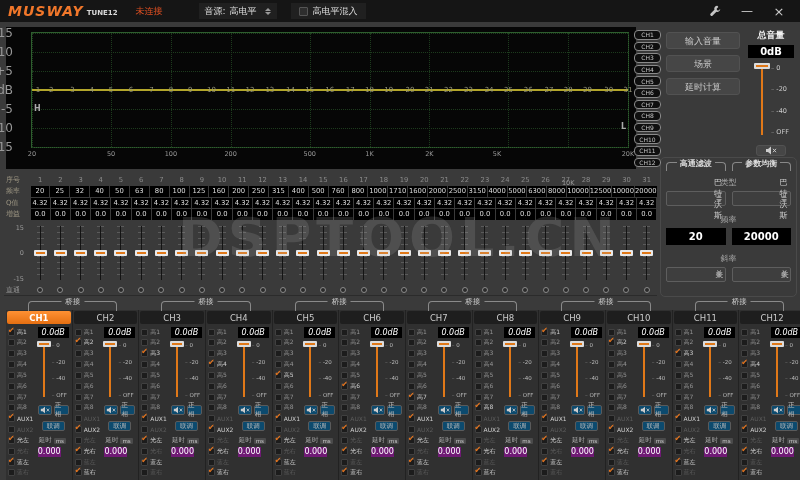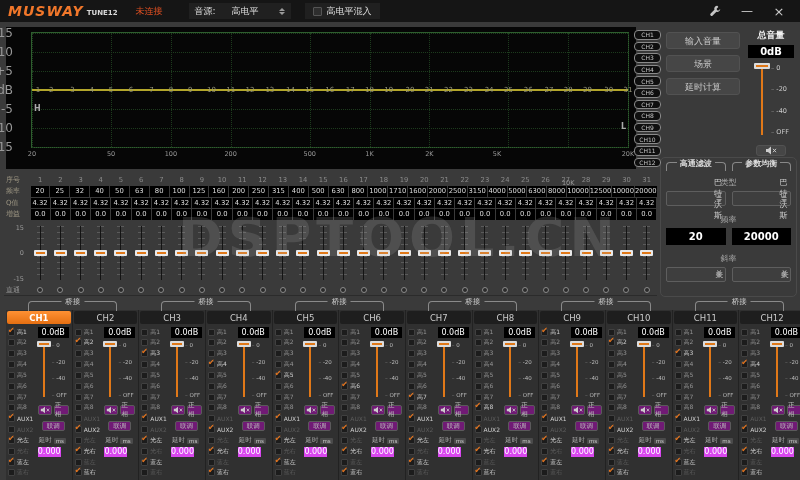--- a/index.html
+++ b/index.html
@@ -4,21 +4,21 @@
 <style>
   * { margin:0; padding:0; box-sizing:border-box; }
   html,body { width:800px; height:480px; overflow:hidden; }
   body { background:#3a3a3a; font-family:"DejaVu Sans","Liberation Sans",sans-serif; color:#ccc; position:relative; }
 
   
   .titlebar { position:absolute; left:0; top:0; width:800px; height:22px; background:#151515; display:flex; align-items:center; padding:0 8px; z-index:20; }
   .logo { color:#f1772a; font-weight:bold; font-style:italic; font-size:14px; letter-spacing:1px; }
   .model { color:#d8d8d8; font-size:7px; font-weight:bold; margin-left:3px; margin-top:3px; }
   .status { color:#dd4f22; font-size:9px; margin-left:18px; }
-  .srcbox { margin-left:26px; background:#202020; height:16px; display:flex; align-items:center; padding:0 6px; gap:16px; }
+  .srcbox { margin-left:36px; background:#202020; height:16px; display:flex; align-items:center; padding:0 6px; gap:4px; }
   .srcbox .lab { font-size:9px; color:#ddd; }
   .spin { display:flex; flex-direction:column; gap:1px; margin-left:4px; }
   .spin i { width:0; height:0; border-left:3px solid transparent; border-right:3px solid transparent; display:block; }
   .spin .up { border-bottom:3px solid #999; }
   .spin .dn { border-top:3px solid #999; }
   .mixbox { margin-left:14px; background:#202020; height:16px; display:flex; align-items:center; padding:0 8px; gap:5px; }
   .cb { width:9px; height:9px; background:#2e2e2e; border:1px solid #555; border-radius:1px; }
   .tb-right { margin-left:auto; display:flex; align-items:center; gap:18px; padding-right:6px; }
   .tb-ico { width:14px; height:14px; display:flex; align-items:center; justify-content:center; color:#ccc; font-size:12px; cursor:default; }
 
@@ -105,37 +105,37 @@
   .tab.active { background:linear-gradient(#ff9133,#e56f12); color:#fff; font-weight:bold; }
   .sbody { flex:1; display:flex; padding:2px 1px 2px 2px; }
   .checks { width:27px; display:flex; flex-direction:column; justify-content:space-between; }
   .crow { display:flex; align-items:center; height:10px; gap:2px; }
   .ckb { width:7px; height:7px; background:#1c1c1c; border:1px solid #404040; border-radius:1px; position:relative; flex:none; }
   .ckb.on::after { content:"✔"; position:absolute; left:-1px; top:-4px; font-size:8px; font-weight:bold; color:#e8761e; }
   .clbl { font-size:6px; color:#949494; white-space:nowrap; }
   .crow.on .clbl { color:#cfcfcf; }
   .crow.dim .clbl { color:#5c5c5c; }
   .sright { flex:1; display:flex; flex-direction:column; padding-left:1px; }
-  .gainbox { height:11px; background:#000; color:#fff; font-size:8px; text-align:center; line-height:11px; margin:0 2px; }
+  .gainbox { height:11px; background:#000; color:#fff; font-size:8px; text-align:center; line-height:11px; margin:0 2px;font-style:italic; }
   .mini-slider { display:flex; height:58px; margin:3px 0 0 1px; }
   .mtrack { width:15px; position:relative; }
   .mtrack .line { position:absolute; left:6px; top:2px; bottom:2px; width:2px; background:#e07818; }
   .mhandle { position:absolute; left:0; top:0; width:14px; height:6px; background:#dcdcdc; border-radius:1px; }
   .mhandle i { display:block; margin:2px 2px; height:2px; background:#e07818; }
   .mticks { flex:1; display:flex; flex-direction:column; justify-content:space-between; font-size:5.5px; color:#bbb; padding:1px 0; }
   .mticks span::before { content:"– "; color:#777; }
   .btnrow { display:flex; gap:2px; margin:6px 2px 0 2px; }
-  .sbtn { background:#701a75; border:1px solid #5a5a5a; border-radius:2px; color:#bbb; font-size:6.5px; display:flex; align-items:center; justify-content:center; height:10px; }
+  .sbtn { background:#0c4a6e; border:1px solid #5a5a5a; border-radius:2px; color:#bbb; font-size:6.5px; display:flex; align-items:center; justify-content:center; height:10px; }
   .sbtn.icon { width:14px; flex:none; }
   .sbtn.grow { flex:1; }
   .linkbtn { margin:6px 6px 0 6px; height:10px; }
   .delayrow { display:flex; align-items:center; gap:2px; margin:5px 2px 0 3px; }
   .dlab { font-size:6.5px; color:#aaa; }
   .dunit { font-size:5.5px; background:#4a4a4a; border-radius:1px; padding:0 2px; color:#ccc; }
-  .delayval { height:10px; background:#d946ef; color:#fff; font-size:8px; text-align:center; line-height:10px; margin:2px 10px 0 2px; }
+  .delayval { height:10px; background:#701a75; color:#fff; font-size:8px; text-align:center; line-height:10px; margin:2px 10px 0 2px; }
 </style>
 </head>
 <body>
 
 <div class="titlebar">
   <span class="logo">MUSWAY</span>
   <span class="model">TUNE12</span>
   <span class="status">未连接</span>
   <div class="srcbox">
     <span class="lab">音源:</span>
@@ -374,21 +374,21 @@
       <span class="tcell box">63</span>
       <span class="tcell box">80</span>
       <span class="tcell box">100</span>
       <span class="tcell box">125</span>
       <span class="tcell box">160</span>
       <span class="tcell box">200</span>
       <span class="tcell box">250</span>
       <span class="tcell box">315</span>
       <span class="tcell box">400</span>
       <span class="tcell box">500</span>
-      <span class="tcell box">630</span>
+      <span class="tcell box">760</span>
       <span class="tcell box">800</span>
       <span class="tcell box">1000</span>
       <span class="tcell box">1710</span>
       <span class="tcell box">1600</span>
       <span class="tcell box">2000</span>
       <span class="tcell box">2500</span>
       <span class="tcell box">3150</span>
       <span class="tcell box">4000</span>
       <span class="tcell box">5000</span>
       <span class="tcell box">6300</span>

